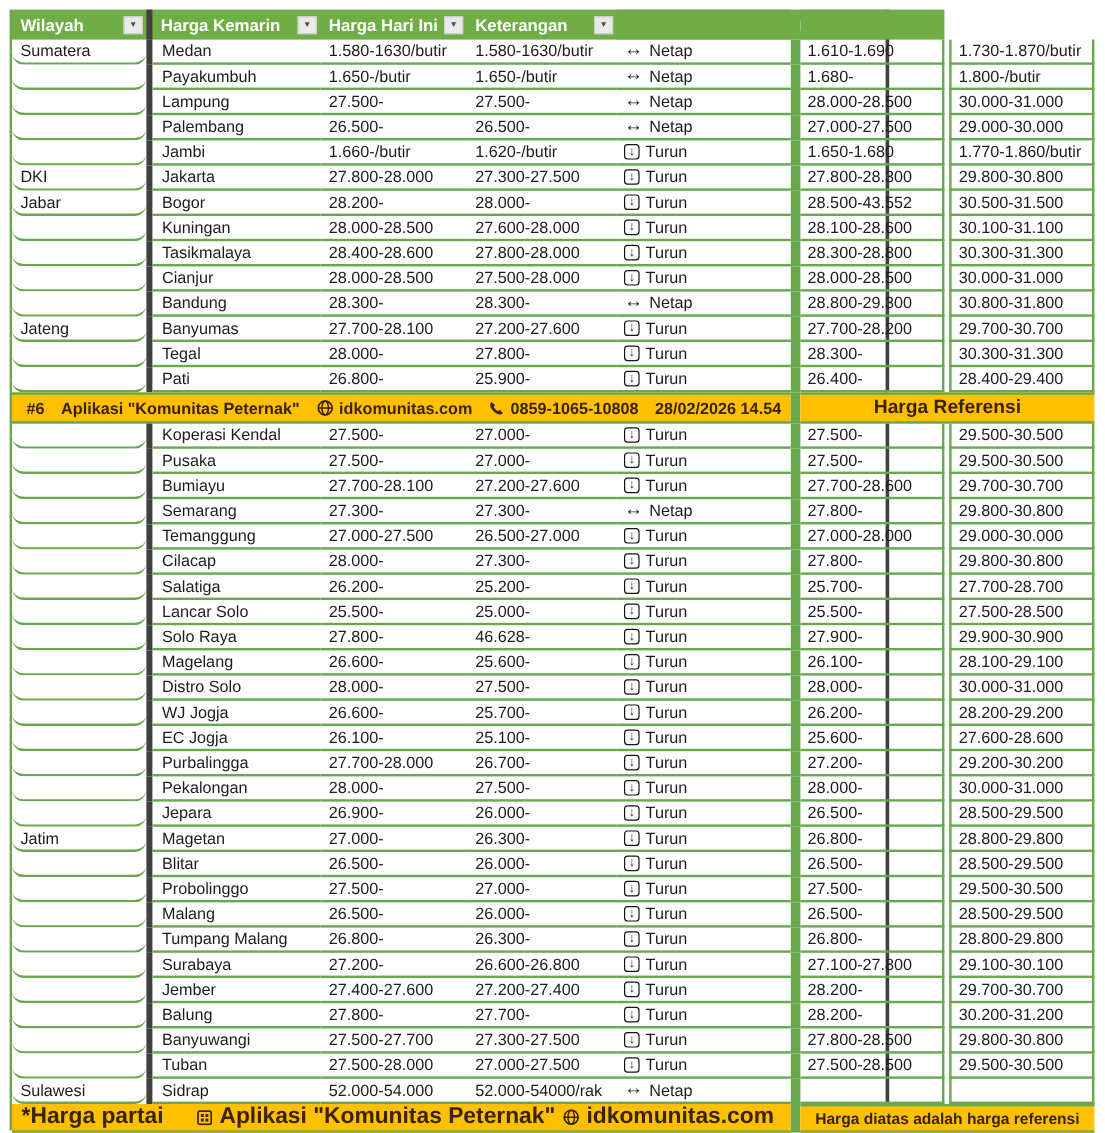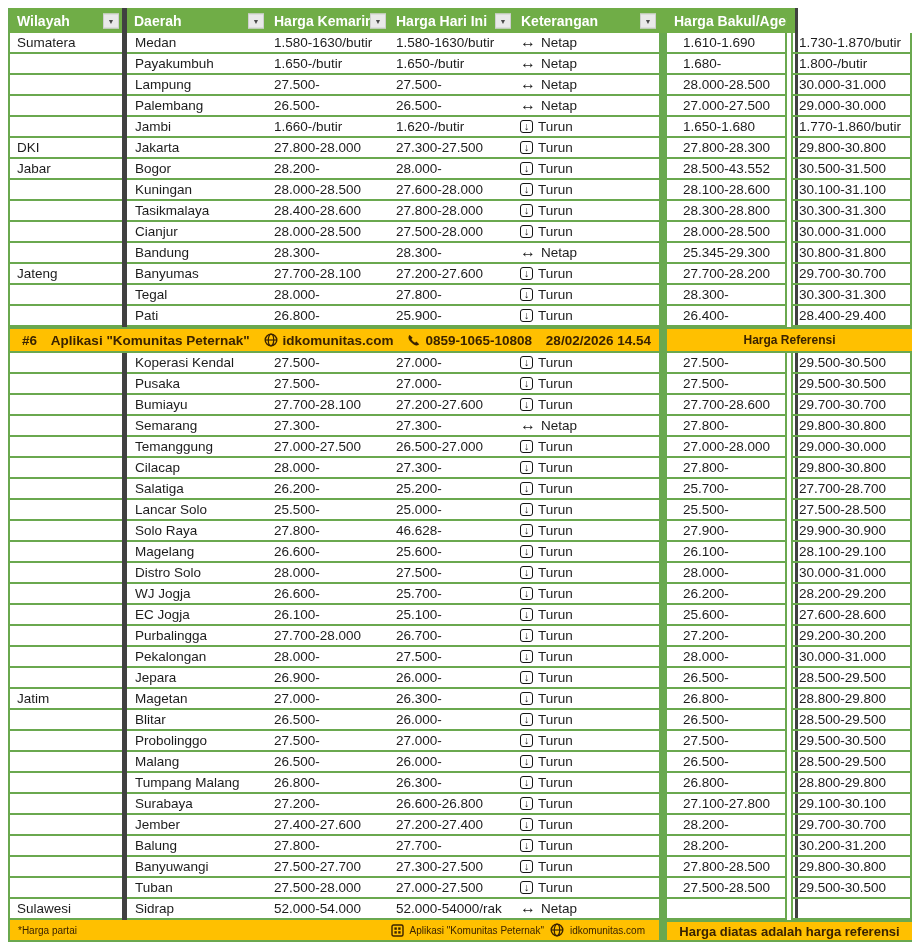--- a/index.html
+++ b/index.html
@@ -8,95 +8,89 @@
     --orange:#FFC000;
     --dark:#404040;
     --btext:#3a2300;
   }
   *{box-sizing:border-box;}
   body{
     width:921px;height:944px;margin:0;background:#ffffff;position:relative;
     font-family:"Liberation Sans", sans-serif;overflow:hidden;
   }
   .sheet{
-    position:absolute;left:8px;top:8px;width:790px;
+    position:absolute;left:8px;top:8px;width:733px;
     border-left:2px solid var(--gborder);
     border-right:3px solid var(--dark);
   }
   .row{display:grid;grid-template-columns:112px 5px 140px 122px 125px 145px 8px 120px 4px 121px;}
   .header-row{height:25px;background:var(--green);}
   .cell{display:flex;align-items:center;font-size:13.5px;color:#1c1c1c;white-space:nowrap;overflow:hidden;}
   .h{color:#ffffff;font-weight:700;padding-left:7px;position:relative;font-size:14px;}
   .h-div{background:var(--dark);}
   .h-fill{background:var(--green);}
   .filter-btn{
     position:absolute;right:3px;top:50%;transform:translateY(-50%);
     width:16px;height:15px;background:#e9e9e9;border:1px solid #cfcfcf;
     display:flex;align-items:center;justify-content:center;cursor:pointer;
   }
   .tri{font-size:7px;color:#4a4a4a;line-height:1;}
   .data-row{height:21px;}
-  .c-wilayah{padding-left:7px;border-bottom:2px solid var(--gborder);}
+  .c-wilayah{padding-left:7px;border-bottom:2px solid var(--gborder);border-radius:10px;}
   .c-div{background:var(--dark);}
   .c-daerah{padding-left:8px;border-bottom:2px solid var(--gborder);text-align:right;}
   .c-num,.c-num2{padding-left:7px;border-bottom:2px solid var(--gborder);}
   .c-ket{padding-left:6px;border-bottom:2px solid var(--gborder);column-gap:5px;}
   .c-band{background:var(--gborder);}
-  .c-bakul{padding-left:16px;border-bottom:2px solid var(--gborder);border-right:2px solid var(--gborder);}
+  .c-bakul{padding-left:6px;border-bottom:2px solid var(--gborder);border-right:2px solid var(--gborder);}
   .c-gap{}
   .c-toko{padding-left:6px;border-bottom:2px solid var(--gborder);border-left:2px solid var(--gborder);border-right:2px solid var(--gborder);}
   .netap-arrow{font-size:16px;line-height:1;display:inline-block;transform:translateY(-1px);}
   .turun-box{
     width:13px;height:13px;border:1.5px solid #141414;border-radius:3px;
     display:inline-flex;align-items:center;justify-content:center;
     font-size:10.5px;font-weight:700;line-height:1;flex:none;
   }
   .banner-row{grid-template-columns:649px 8px 245px;height:26px;}
   .footer-row{grid-template-columns:649px 8px 245px;height:22px;}
   .banner-left{
     background:var(--orange);border-top:2px solid var(--gborder);border-bottom:2px solid var(--gborder);
     display:flex;align-items:center;justify-content:space-between;
     padding:0 8px 0 12px;font-weight:700;color:var(--btext);font-size:13.5px;white-space:nowrap;
   }
   .banner-band{background:var(--gborder);}
   .banner-right{
     background:var(--orange);border-top:2px solid var(--gborder);border-bottom:2px solid var(--gborder);
     display:flex;align-items:center;justify-content:center;
-    font-weight:700;color:var(--btext);font-size:12px;white-space:nowrap;
+    font-weight:700;color:var(--btext);font-size:16px;white-space:nowrap;
   }
   .footer-left{
     background:var(--orange);border-bottom:2px solid var(--gborder);
     display:flex;align-items:center;justify-content:space-between;
-    padding:0 14px 0 8px;font-weight:400;color:var(--btext);font-size:10px;white-space:nowrap;
+    padding:0 14px 0 8px;font-weight:700;color:var(--btext);font-size:19px;white-space:nowrap;
   }
   .footer-right{font-size:13px;}
   .grp{display:inline-flex;align-items:center;gap:5px;}
   .grp2{display:inline-flex;align-items:center;gap:6px;}
   svg.ico{display:block;flex:none;}
 </style>
 </head>
 <body>
 
 <div class="sheet">
 
   <div class="row header-row">
     <div class="cell h">
       <span>Wilayah</span>
       <span class="filter-btn">
           <span class="tri">▼</span>
         </span>
     </div>
     <div class="cell h-div"></div>
     <div class="cell h">
-      <span>Daerah</span>
-      <span class="filter-btn">
-          <span class="tri">▼</span>
-        </span>
-    </div>
-    <div class="cell h">
       <span>Harga Kemarin</span>
       <span class="filter-btn">
           <span class="tri">▼</span>
         </span>
     </div>
     <div class="cell h">
       <span>Harga Hari Ini</span>
       <span class="filter-btn">
           <span class="tri">▼</span>
         </span>
@@ -272,21 +266,21 @@
         <div class="cell c-wilayah"></div>
         <div class="cell c-div"></div>
         <div class="cell c-daerah">Bandung</div>
         <div class="cell c-num">28.300-</div>
         <div class="cell c-num2">28.300-</div>
         <div class="cell c-ket">
           <span class="netap-arrow">↔</span>
           <span>Netap</span>
         </div>
         <div class="cell c-band"></div>
-        <div class="cell c-bakul">25.345-29.300</div>
+        <div class="cell c-bakul">28.800-29.300</div>
         <div class="cell c-gap"></div>
         <div class="cell c-toko">30.800-31.800</div>
       </div>
       <div class="row data-row">
         <div class="cell c-wilayah">Jateng</div>
         <div class="cell c-div"></div>
         <div class="cell c-daerah">Banyumas</div>
         <div class="cell c-num">27.700-28.100</div>
         <div class="cell c-num2">27.200-27.600</div>
         <div class="cell c-ket">

